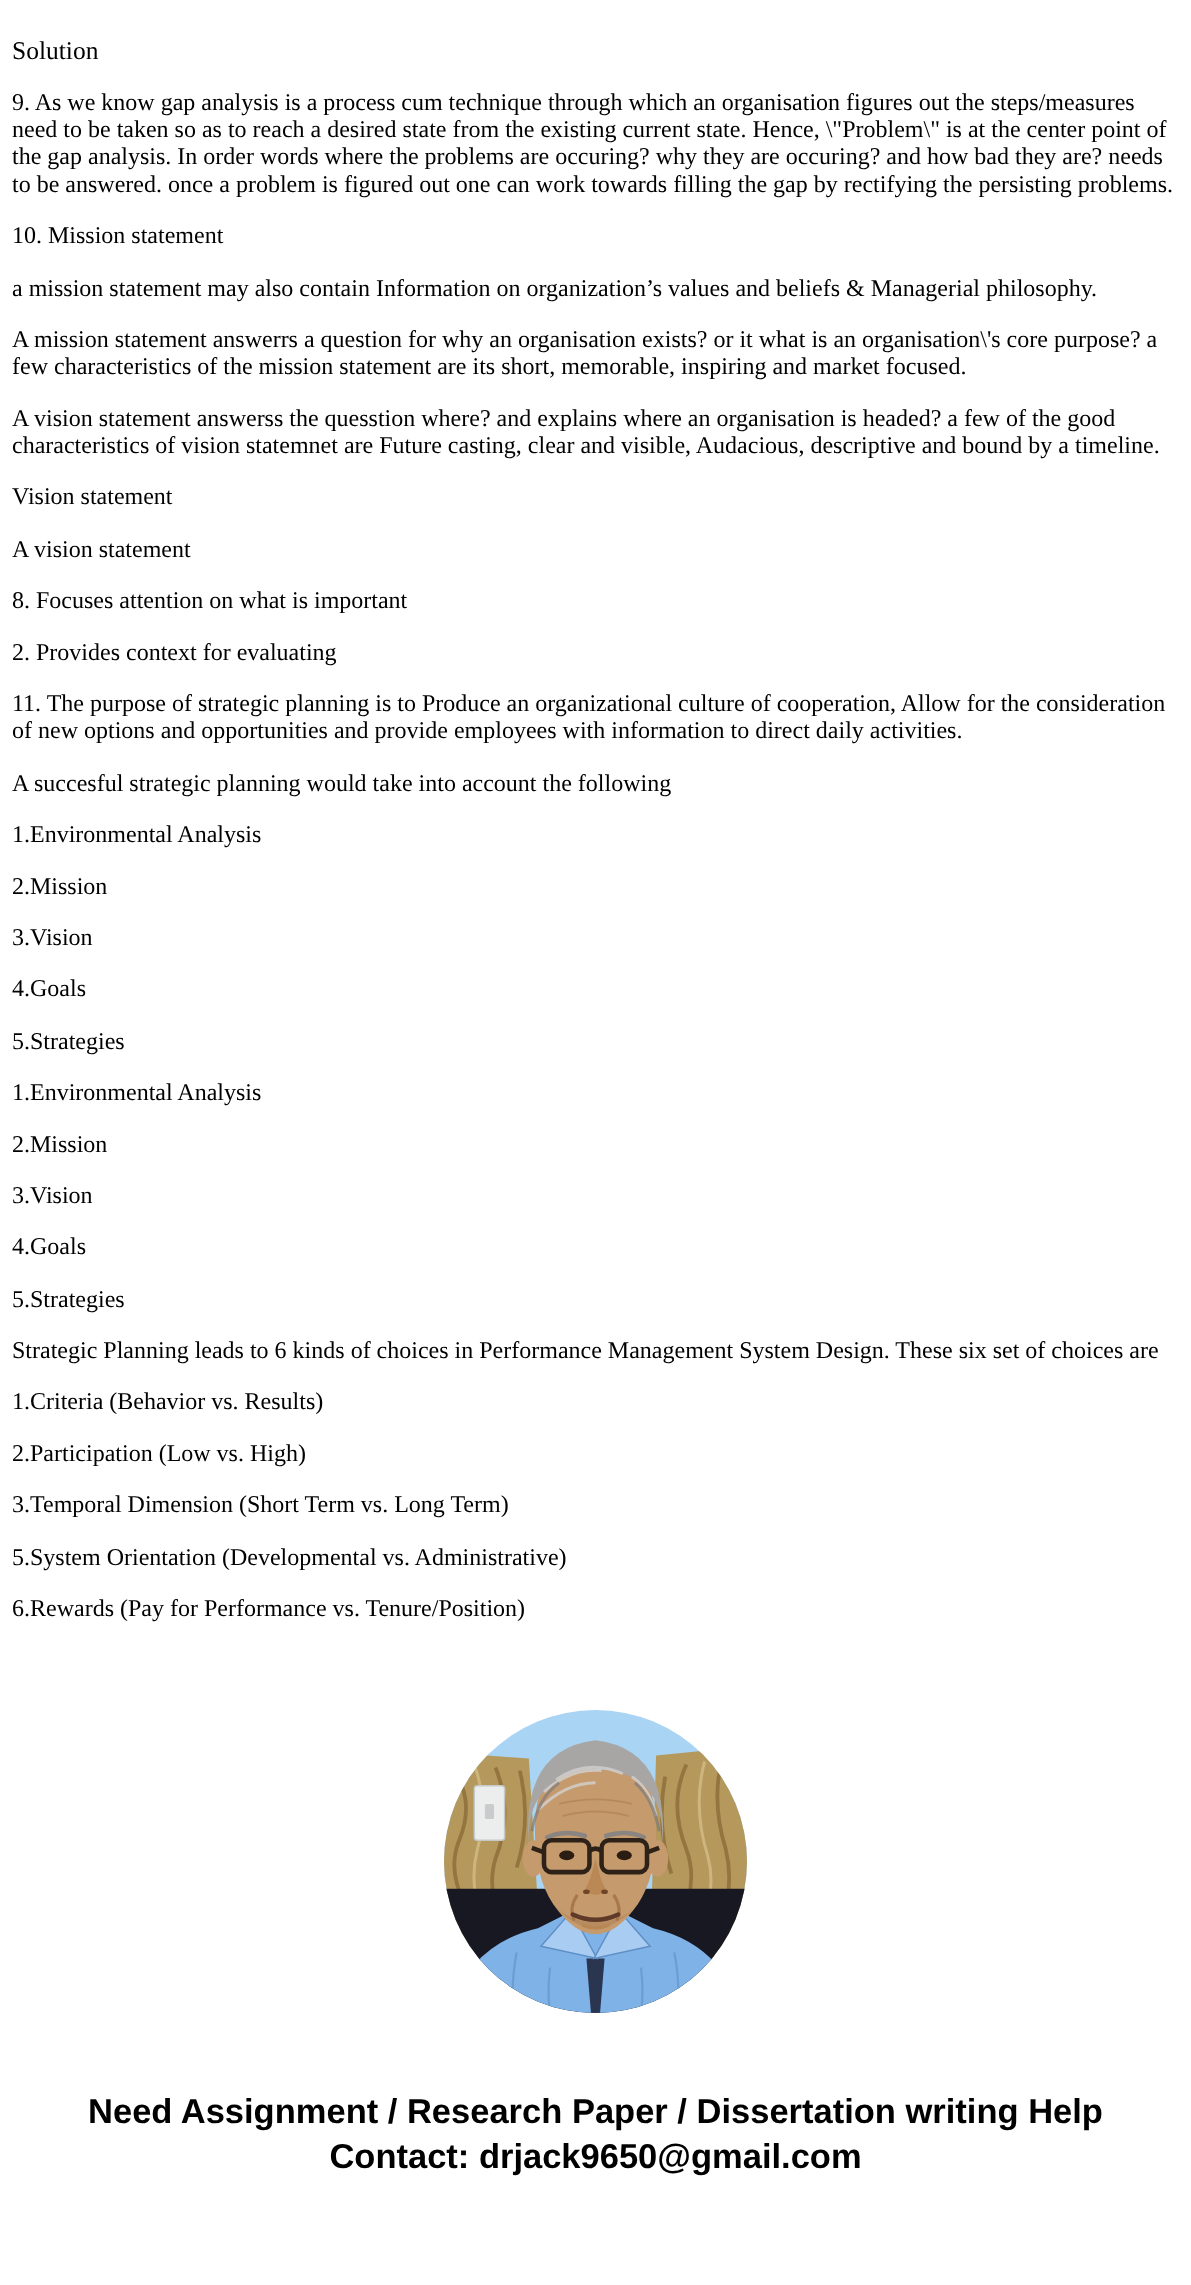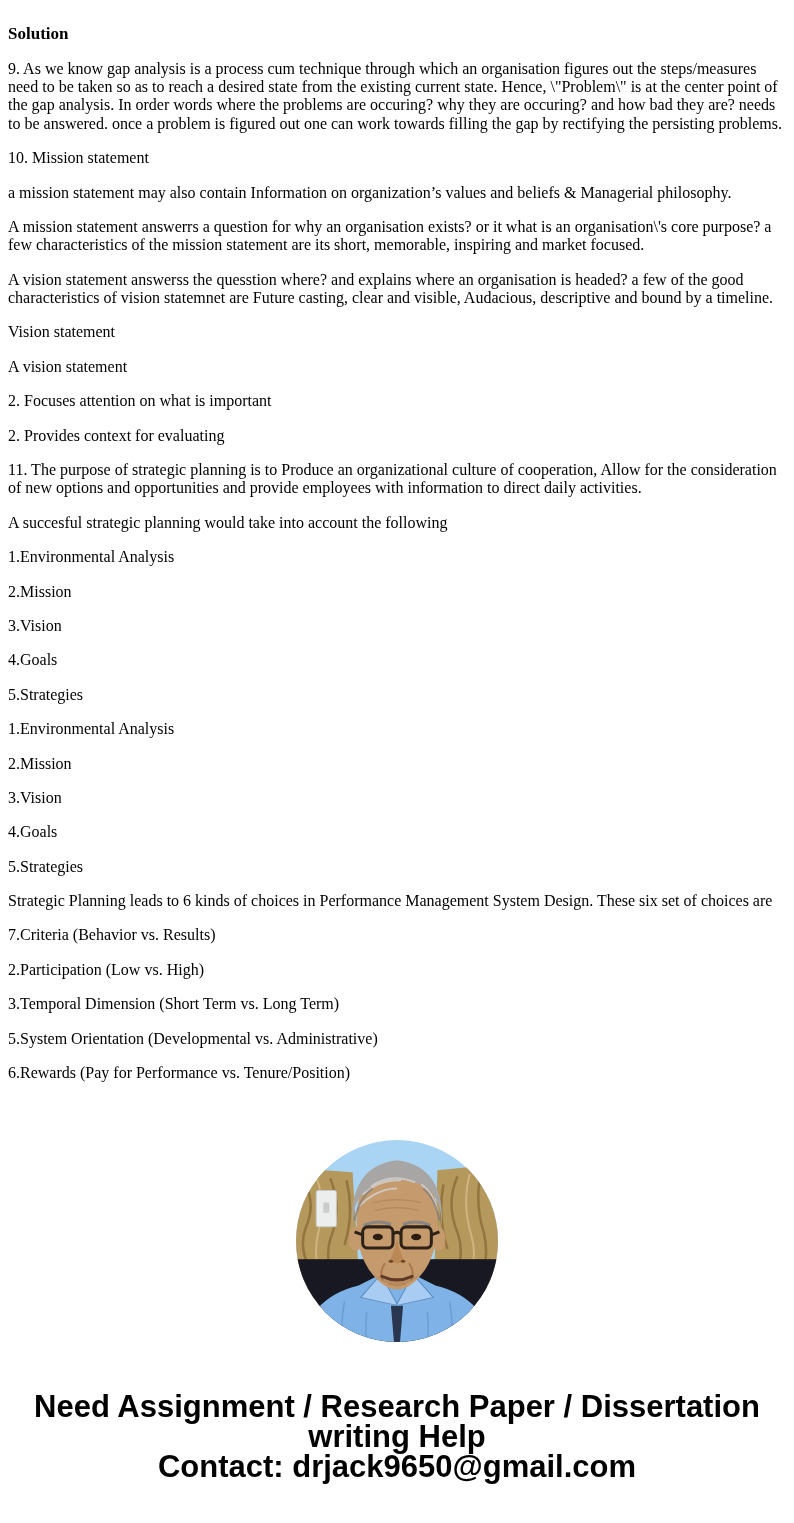--- a/index.html
+++ b/index.html
@@ -4,69 +4,69 @@
 <style>
   html, body { background:#ffffff; }
   body {
     margin: 8px;
     width: 778px;
     color: #000000;
     font-family: "Liberation Serif", "DejaVu Serif", serif;
     font-size: 16px;
   }
   p.title, p.para { margin: 16px 0; line-height: 1.15; }
-  p.title { font-size: 17px; font-weight: 700; }
+  p.title { font-size: 17px; font-weight: 400; }
   .photo-wrap {
     width: 202px; height: 202px;
     margin: 58px auto 0 auto;
     border-radius: 50%;
     overflow: hidden;
   }
   .photo-wrap svg { display: block; width: 100%; height: 100%; }
   .footer {
     max-width: 750px;
     margin: 50px auto 8px auto;
     text-align: center;
     font-family: "Liberation Sans", "DejaVu Sans", sans-serif;
     font-weight: 700;
-    font-size: 31px;
+    font-size: 23px;
     line-height: 30px;
   }
   .footer p { margin: 0; }
 </style>
 </head>
 <body>
 
 <main>
 
   <p class="title">Solution</p>
 
   <p class="para">9. As we know gap analysis is a process cum technique through which an organisation figures out the steps/measures need to be taken so as to reach a desired state from the existing current state. Hence, \"Problem\" is at the center point of the gap analysis. In order words where the problems are occuring? why they are occuring? and how bad they are? needs to be answered. once a problem is figured out one can work towards filling the gap by rectifying the persisting problems.</p>
   <p class="para">10. Mission statement</p>
   <p class="para">a mission statement may also contain Information on organization’s values and beliefs &amp; Managerial philosophy.</p>
   <p class="para">A mission statement answerrs a question for why an organisation exists? or it what is an organisation\'s core purpose? a few characteristics of the mission statement are its short, memorable, inspiring and market focused.</p>
   <p class="para">A vision statement answerss the quesstion where? and explains where an organisation is headed? a few of the good characteristics of vision statemnet are Future casting, clear and visible, Audacious, descriptive and bound by a timeline.</p>
   <p class="para">Vision statement</p>
   <p class="para">A vision statement</p>
-  <p class="para">2. Focuses attention on what is important</p>
+  <p class="para">8. Focuses attention on what is important</p>
   <p class="para">2. Provides context for evaluating</p>
   <p class="para">11. The purpose of strategic planning is to Produce an organizational culture of cooperation, Allow for the consideration of new options and opportunities and provide employees with information to direct daily activities.</p>
   <p class="para">A succesful strategic planning would take into account the following</p>
   <p class="para">1.Environmental Analysis</p>
   <p class="para">2.Mission</p>
   <p class="para">3.Vision</p>
   <p class="para">4.Goals</p>
   <p class="para">5.Strategies</p>
   <p class="para">1.Environmental Analysis</p>
   <p class="para">2.Mission</p>
   <p class="para">3.Vision</p>
   <p class="para">4.Goals</p>
   <p class="para">5.Strategies</p>
   <p class="para">Strategic Planning leads to 6 kinds of choices in Performance Management System Design. These six set of choices are</p>
-  <p class="para">7.Criteria (Behavior vs. Results)</p>
+  <p class="para">1.Criteria (Behavior vs. Results)</p>
   <p class="para">2.Participation (Low vs. High)</p>
   <p class="para">3.Temporal Dimension (Short Term vs. Long Term)</p>
   <p class="para">5.System Orientation (Developmental vs. Administrative)</p>
   <p class="para">6.Rewards (Pay for Performance vs. Tenure/Position)</p>
 
   <div class="photo-wrap">
     <svg viewBox="0 0 200 200" xmlns="http://www.w3.org/2000/svg">
 
       <rect x="0" y="0" width="200" height="200" fill="#a9d4f4"></rect>
 

